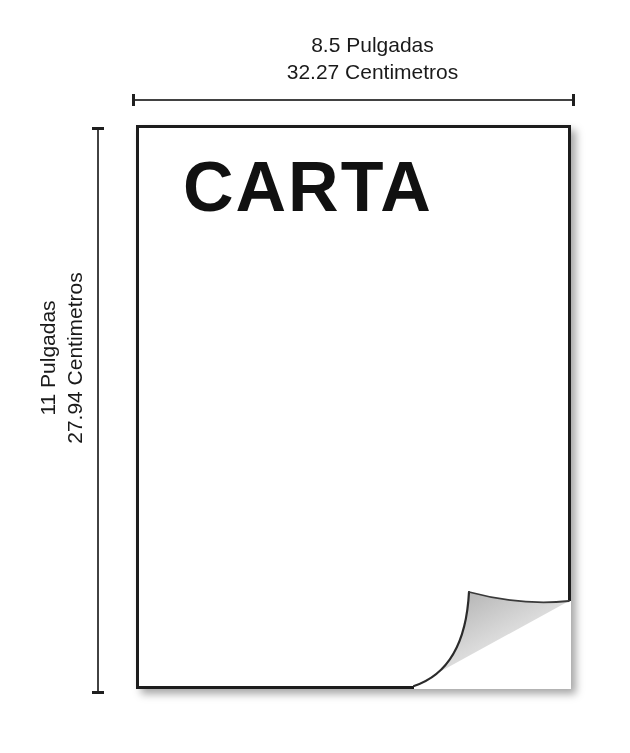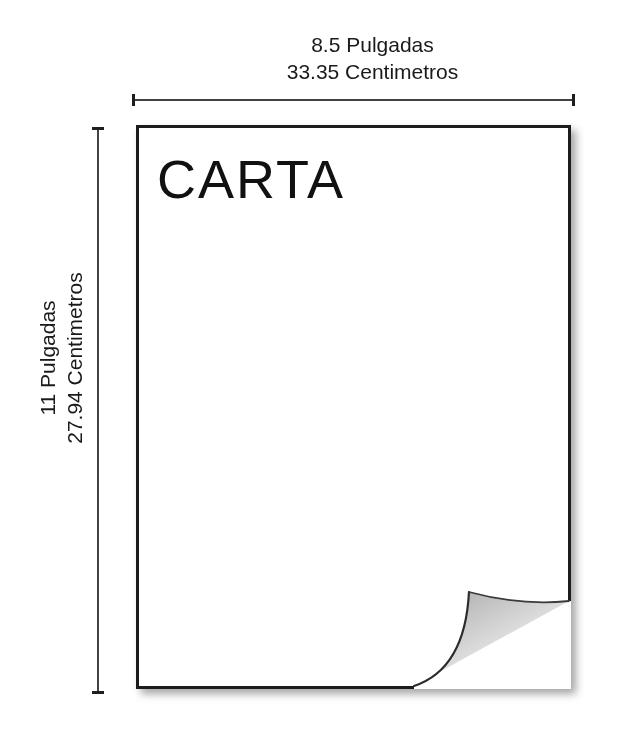--- a/index.html
+++ b/index.html
@@ -47,34 +47,34 @@
     position:absolute;left:-89px;top:331px;width:300px;
     transform:rotate(-90deg);
   }
   
   .paper{
     position:absolute;left:136px;top:125px;width:435px;height:564px;
     background:#ffffff;border:3px solid var(--border-color);
     box-shadow:5px 5px 8px rgba(0,0,0,0.35);
   }
   .paper-title{
-    position:absolute;left:18px;top:24px;
-    font-size:54px;letter-spacing:2px;color:#111;line-height:1;
+    position:absolute;left:44px;top:24px;
+    font-size:70px;letter-spacing:2px;color:#111;line-height:1;font-weight:bold;
   }
   .curl{
     position:absolute;right:-3px;bottom:-3px;width:170px;height:110px;
     display:block;
   }
 </style>
 </head>
 <body>
 
 <div class="dim-label top-label">
   <div>8.5 Pulgadas</div>
-  <div>33.35 Centimetros</div>
+  <div>32.27 Centimetros</div>
 </div>
 
 <div class="h-dim-line">
   <span class="tick start"></span>
   <span class="tick end"></span>
 </div>
 
 <div class="v-dim-line">
   <span class="tick start"></span>
   <span class="tick end"></span>

